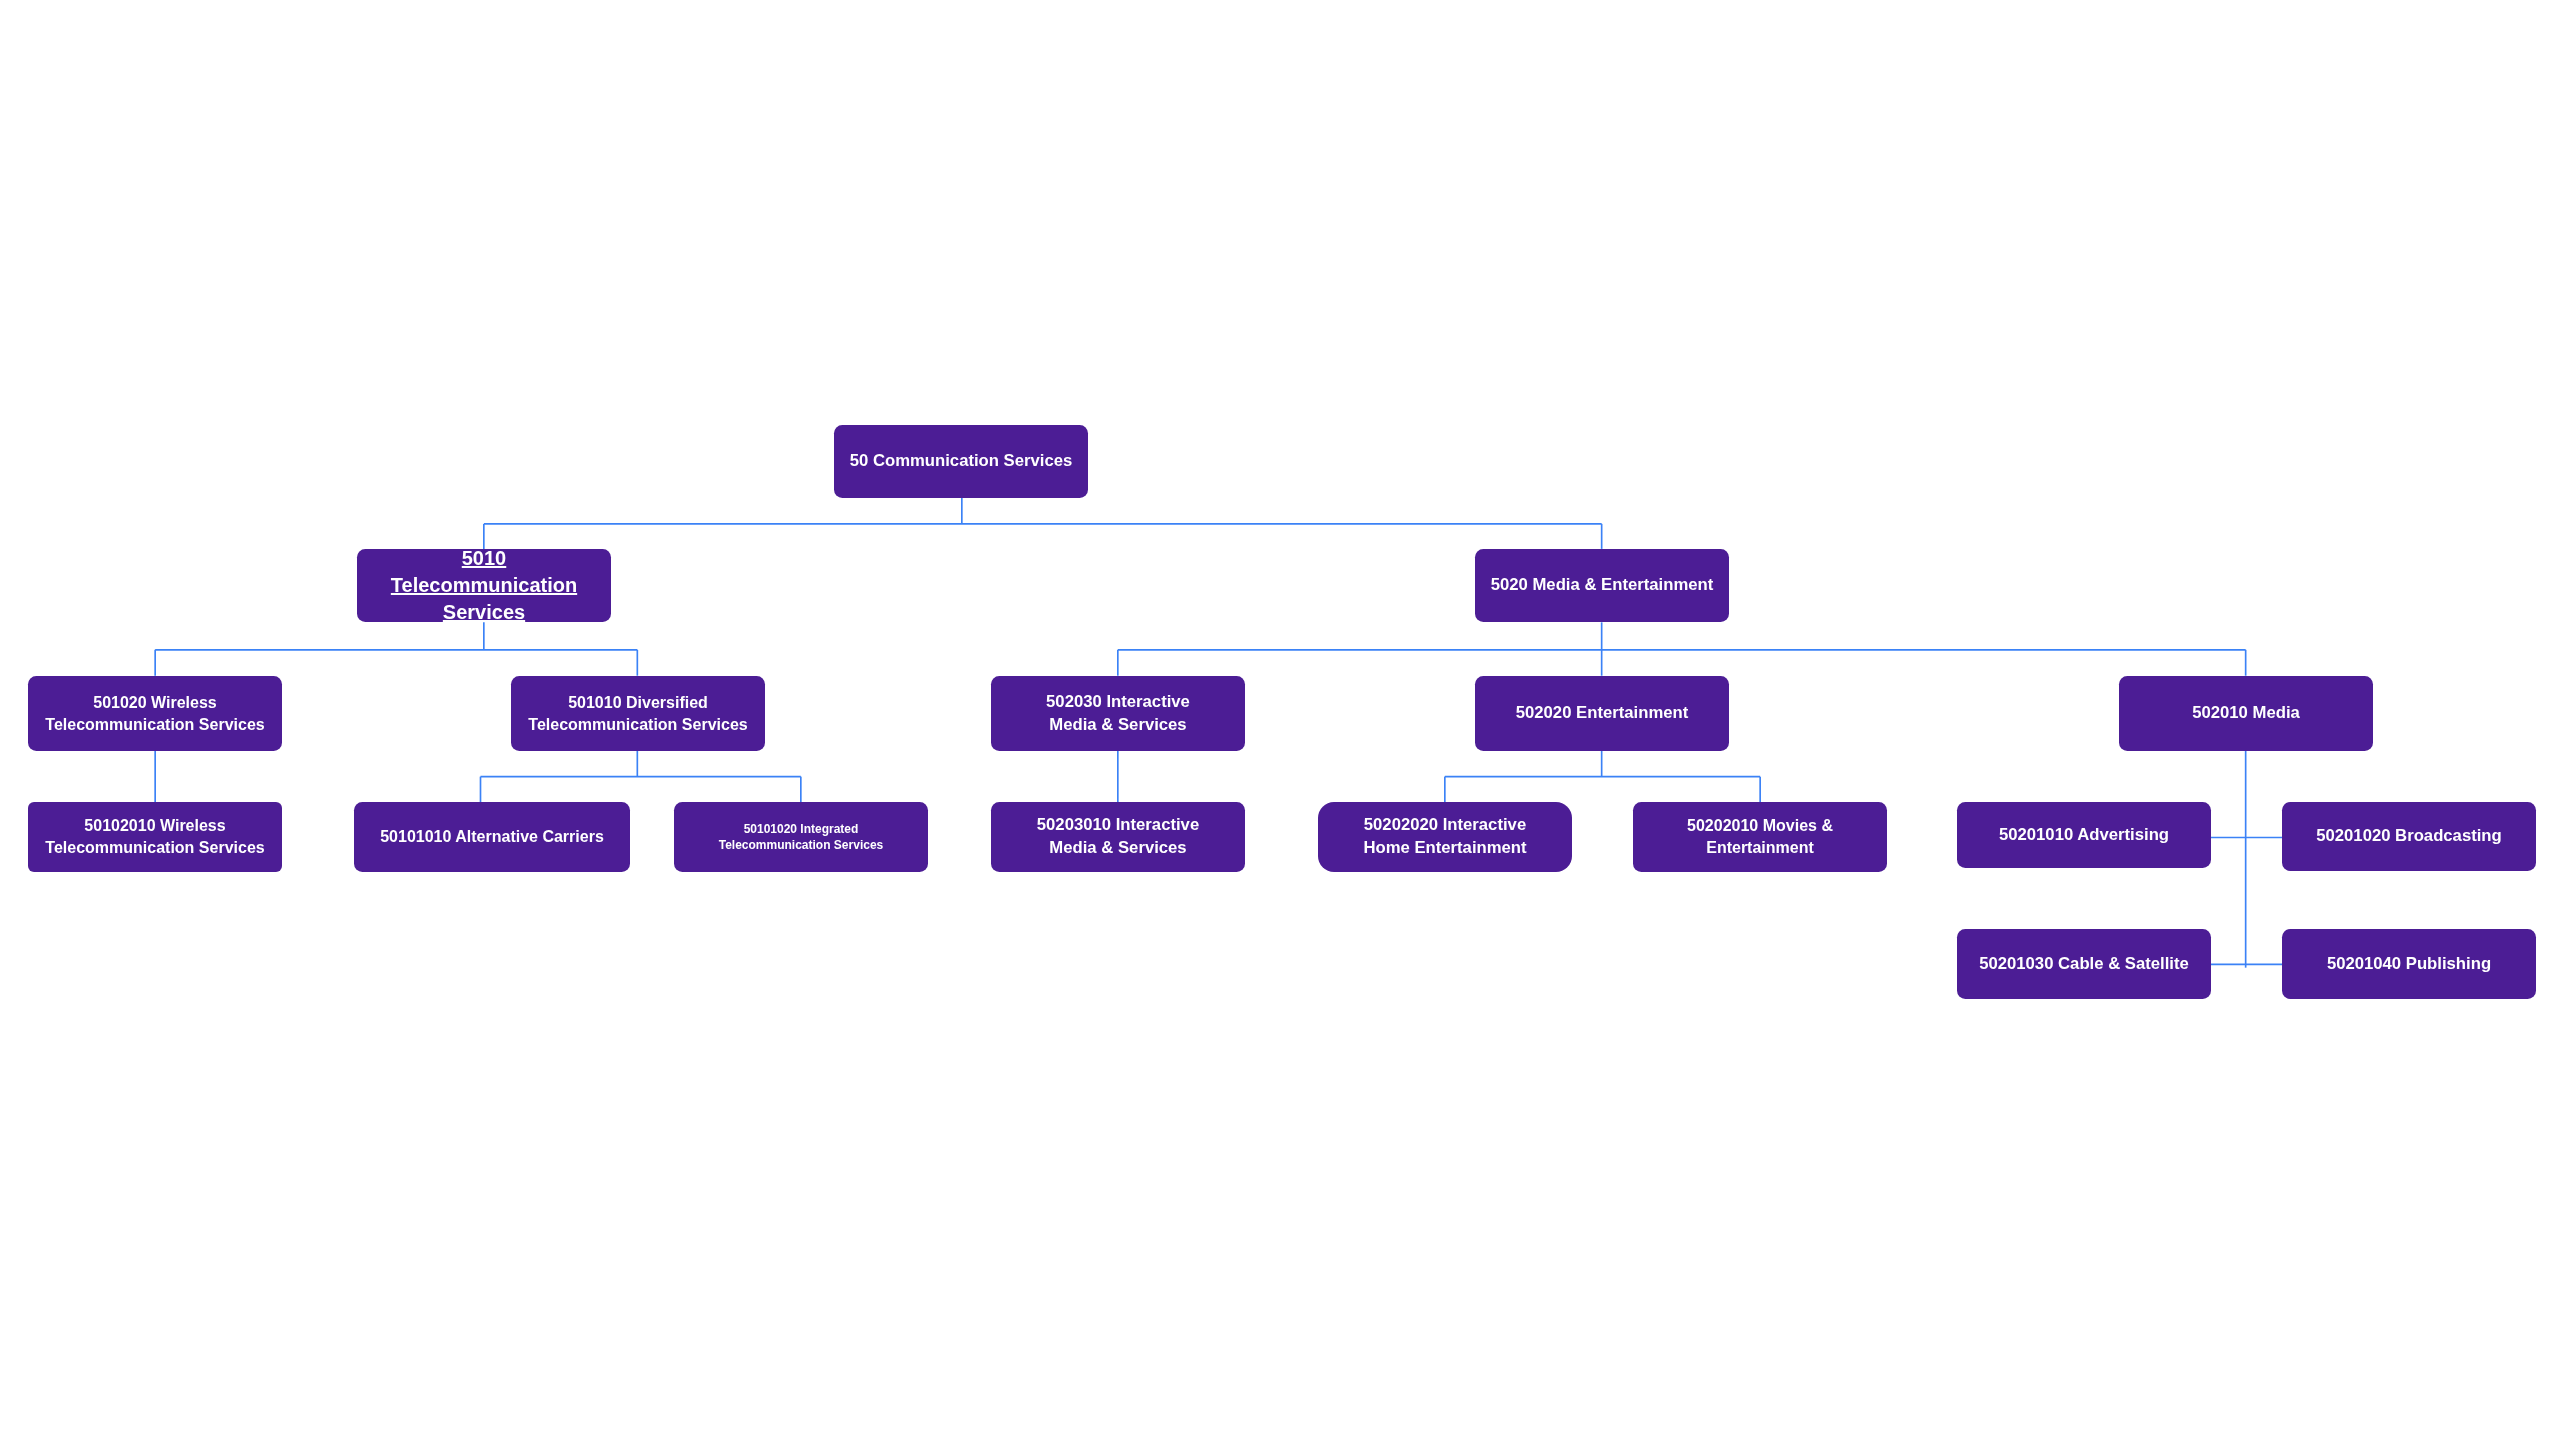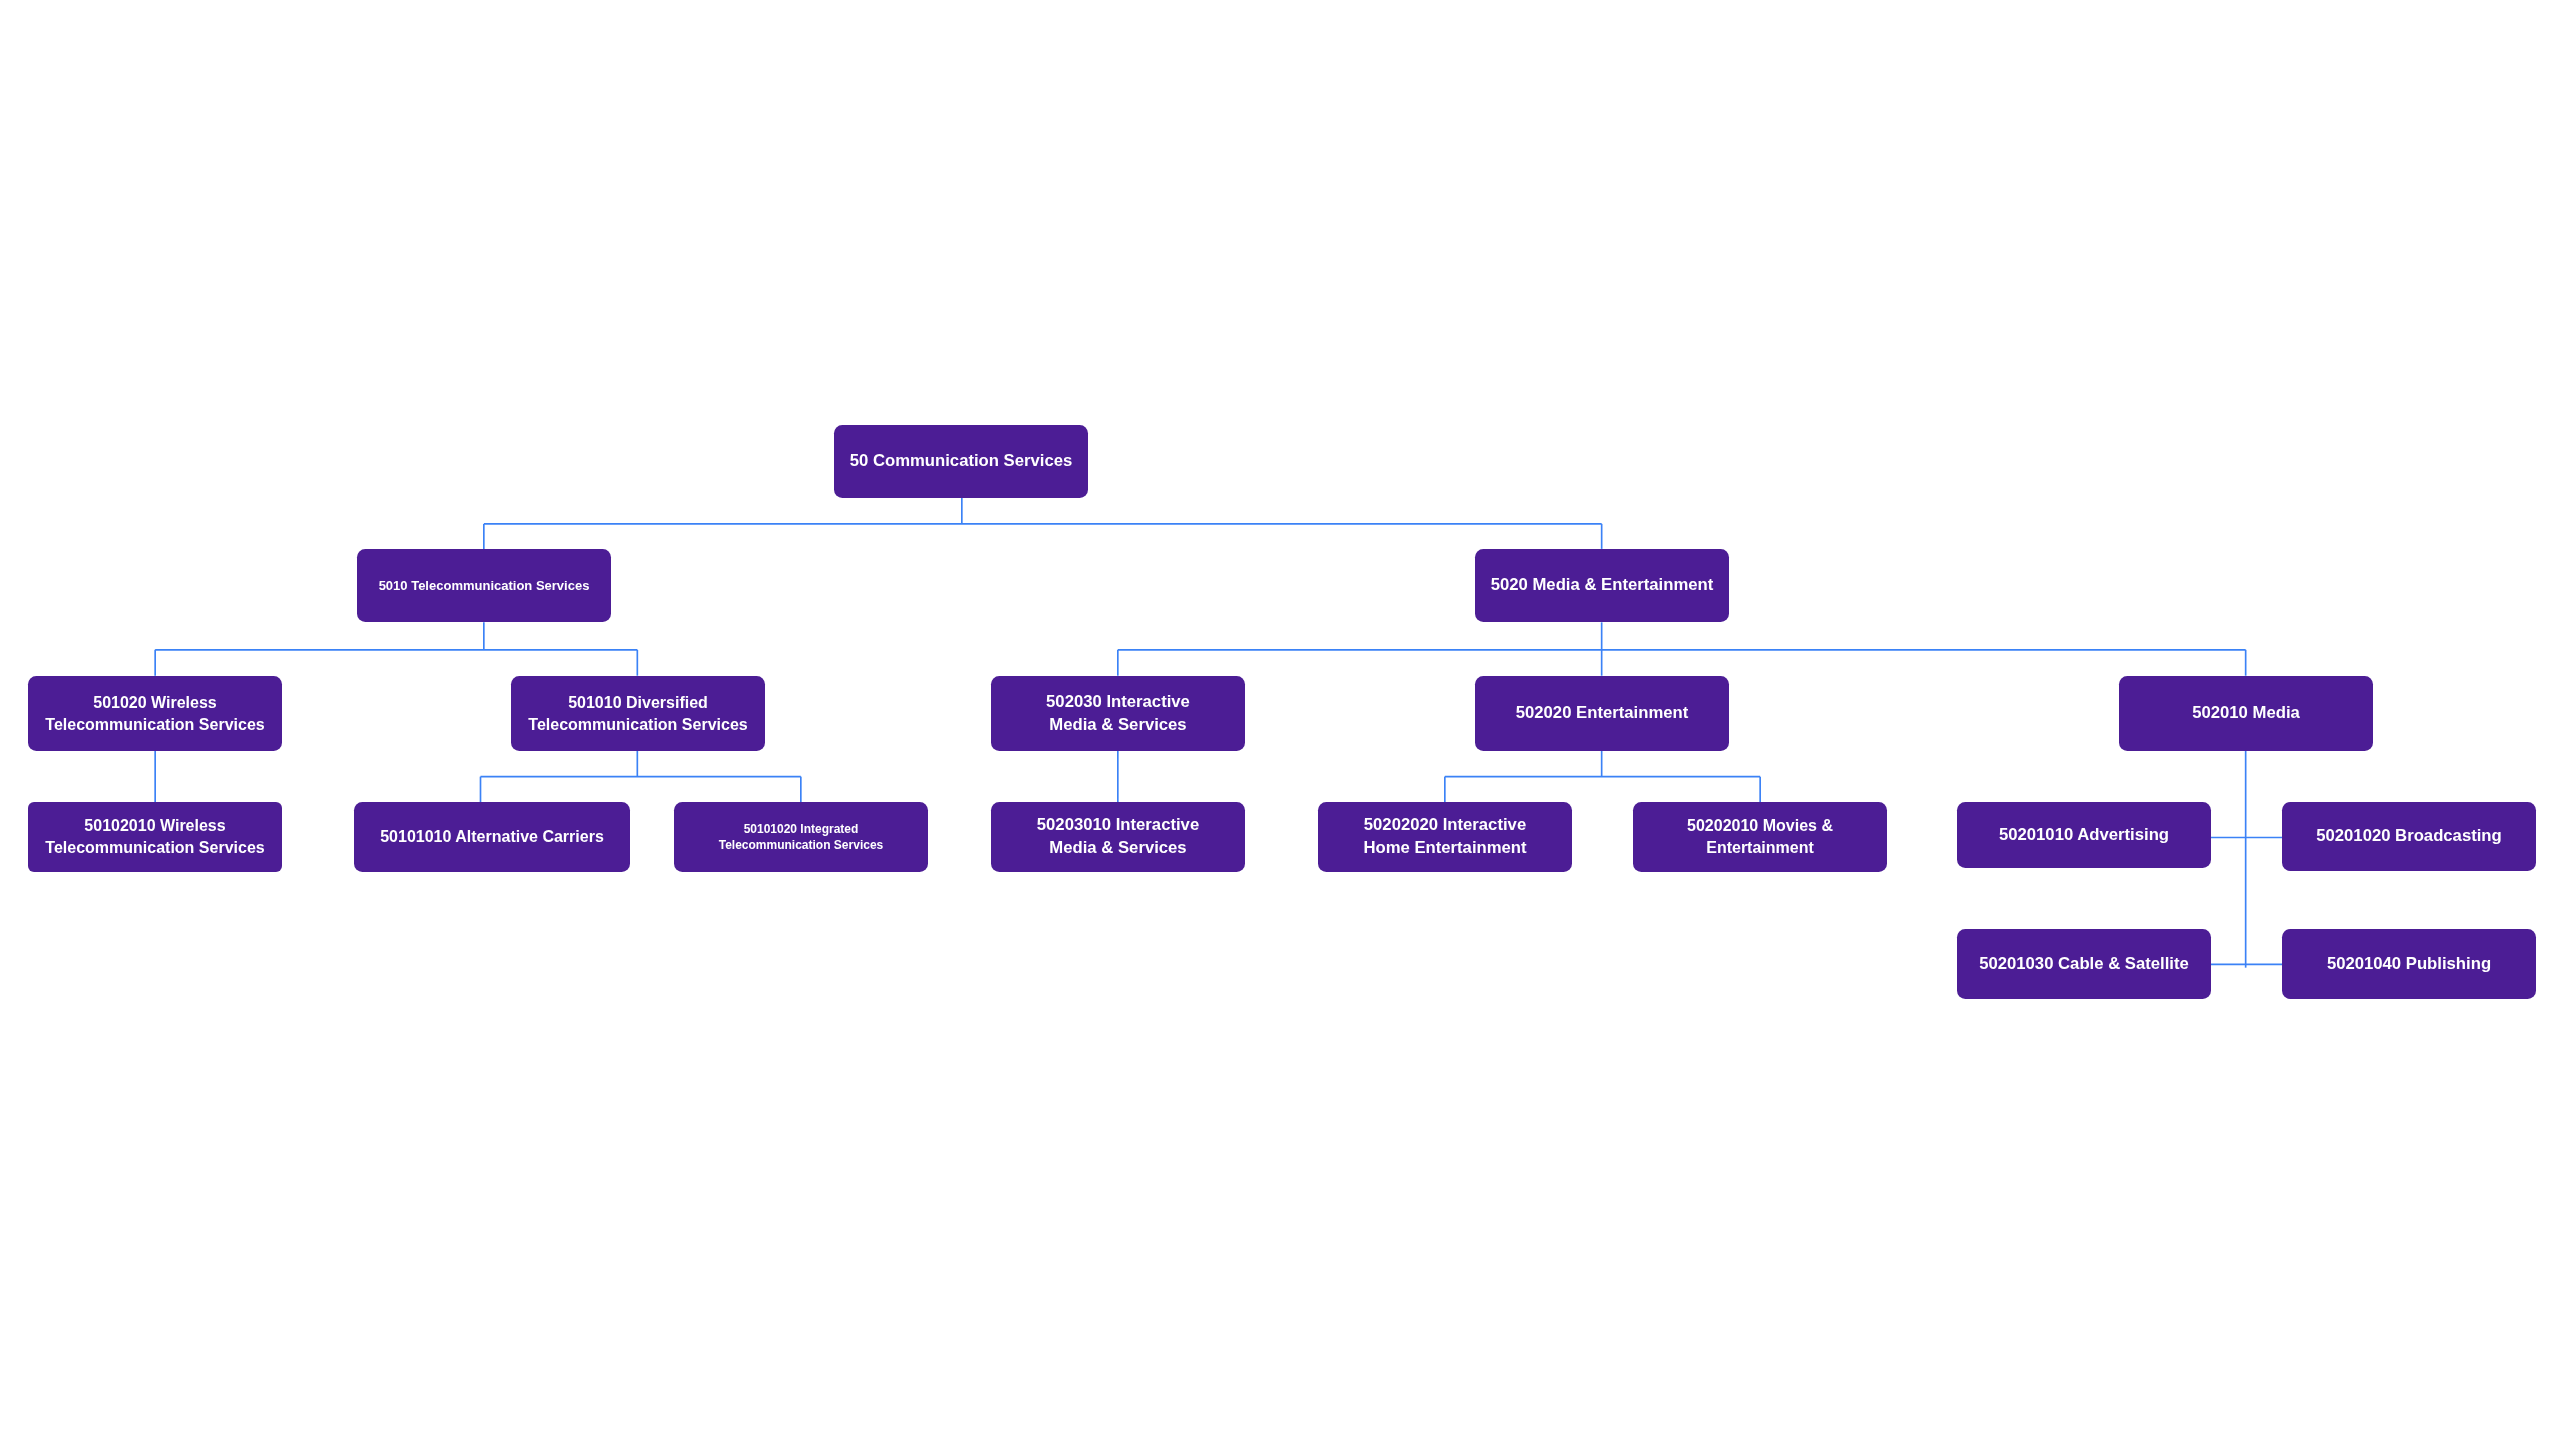--- a/index.html
+++ b/index.html
@@ -83,39 +83,39 @@
 
   <line x1="2500" y1="1004" x2="2692" y2="1004"></line>
   <line x1="2692" y1="1004" x2="2886" y2="1004"></line>
 
   <line x1="2500" y1="1156" x2="2692" y2="1156"></line>
   <line x1="2692" y1="1156" x2="2886" y2="1156"></line>
 </svg>
 
 <div class="node" style="left:834px; top:425px; width:254px; height:73px;">50 Communication Services</div>
 
-<div class="node" style="left:357px; top:549px; width:254px; height:73px; font-size:13px;">5010 Telecommunication Services</div>
+<div class="node" style="left:357px; top:549px; width:254px; height:73px; font-size:20px;text-decoration:underline;">5010 Telecommunication Services</div>
 <div class="node" style="left:1475px; top:549px; width:254px; height:73px;">5020 Media &amp; Entertainment</div>
 
 <div class="node" style="left:28px; top:676px; width:254px; height:75px; font-size:16px;">501020 Wireless
 Telecommunication Services</div>
 <div class="node" style="left:511px; top:676px; width:254px; height:75px; font-size:16px;">501010 Diversified
 Telecommunication Services</div>
 <div class="node" style="left:991px; top:676px; width:254px; height:75px;">502030 Interactive
 Media &amp; Services</div>
 <div class="node" style="left:1475px; top:676px; width:254px; height:75px;">502020 Entertainment</div>
 <div class="node" style="left:2119px; top:676px; width:254px; height:75px;">502010 Media</div>
 
 <div class="node" style="left:28px; top:802px; width:254px; height:70px; font-size:16px;border-radius:6px;">50102010 Wireless
 Telecommunication Services</div>
 <div class="node" style="left:354px; top:802px; width:276px; height:70px; font-size:16px;">50101010 Alternative Carriers</div>
 <div class="node" style="left:674px; top:802px; width:254px; height:70px; font-size:12px;">50101020 Integrated
 Telecommunication Services</div>
 <div class="node" style="left:991px; top:802px; width:254px; height:70px;">50203010 Interactive
 Media &amp; Services</div>
-<div class="node" style="left:1318px; top:802px; width:254px; height:70px;">50202020 Interactive
+<div class="node" style="left:1318px; top:802px; width:254px; height:70px;border-radius:16px;">50202020 Interactive
 Home Entertainment</div>
 <div class="node" style="left:1633px; top:802px; width:254px; height:70px; font-size:16px;">50202010 Movies &amp; Entertainment</div>
 <div class="node" style="left:1957px; top:802px; width:254px; height:66px;">50201010 Advertising</div>
 <div class="node" style="left:2282px; top:802px; width:254px; height:69px;">50201020 Broadcasting</div>
 <div class="node" style="left:1957px; top:929px; width:254px; height:70px;">50201030 Cable &amp; Satellite</div>
 <div class="node" style="left:2282px; top:929px; width:254px; height:70px;">50201040 Publishing</div>
 
 
 </body></html>

